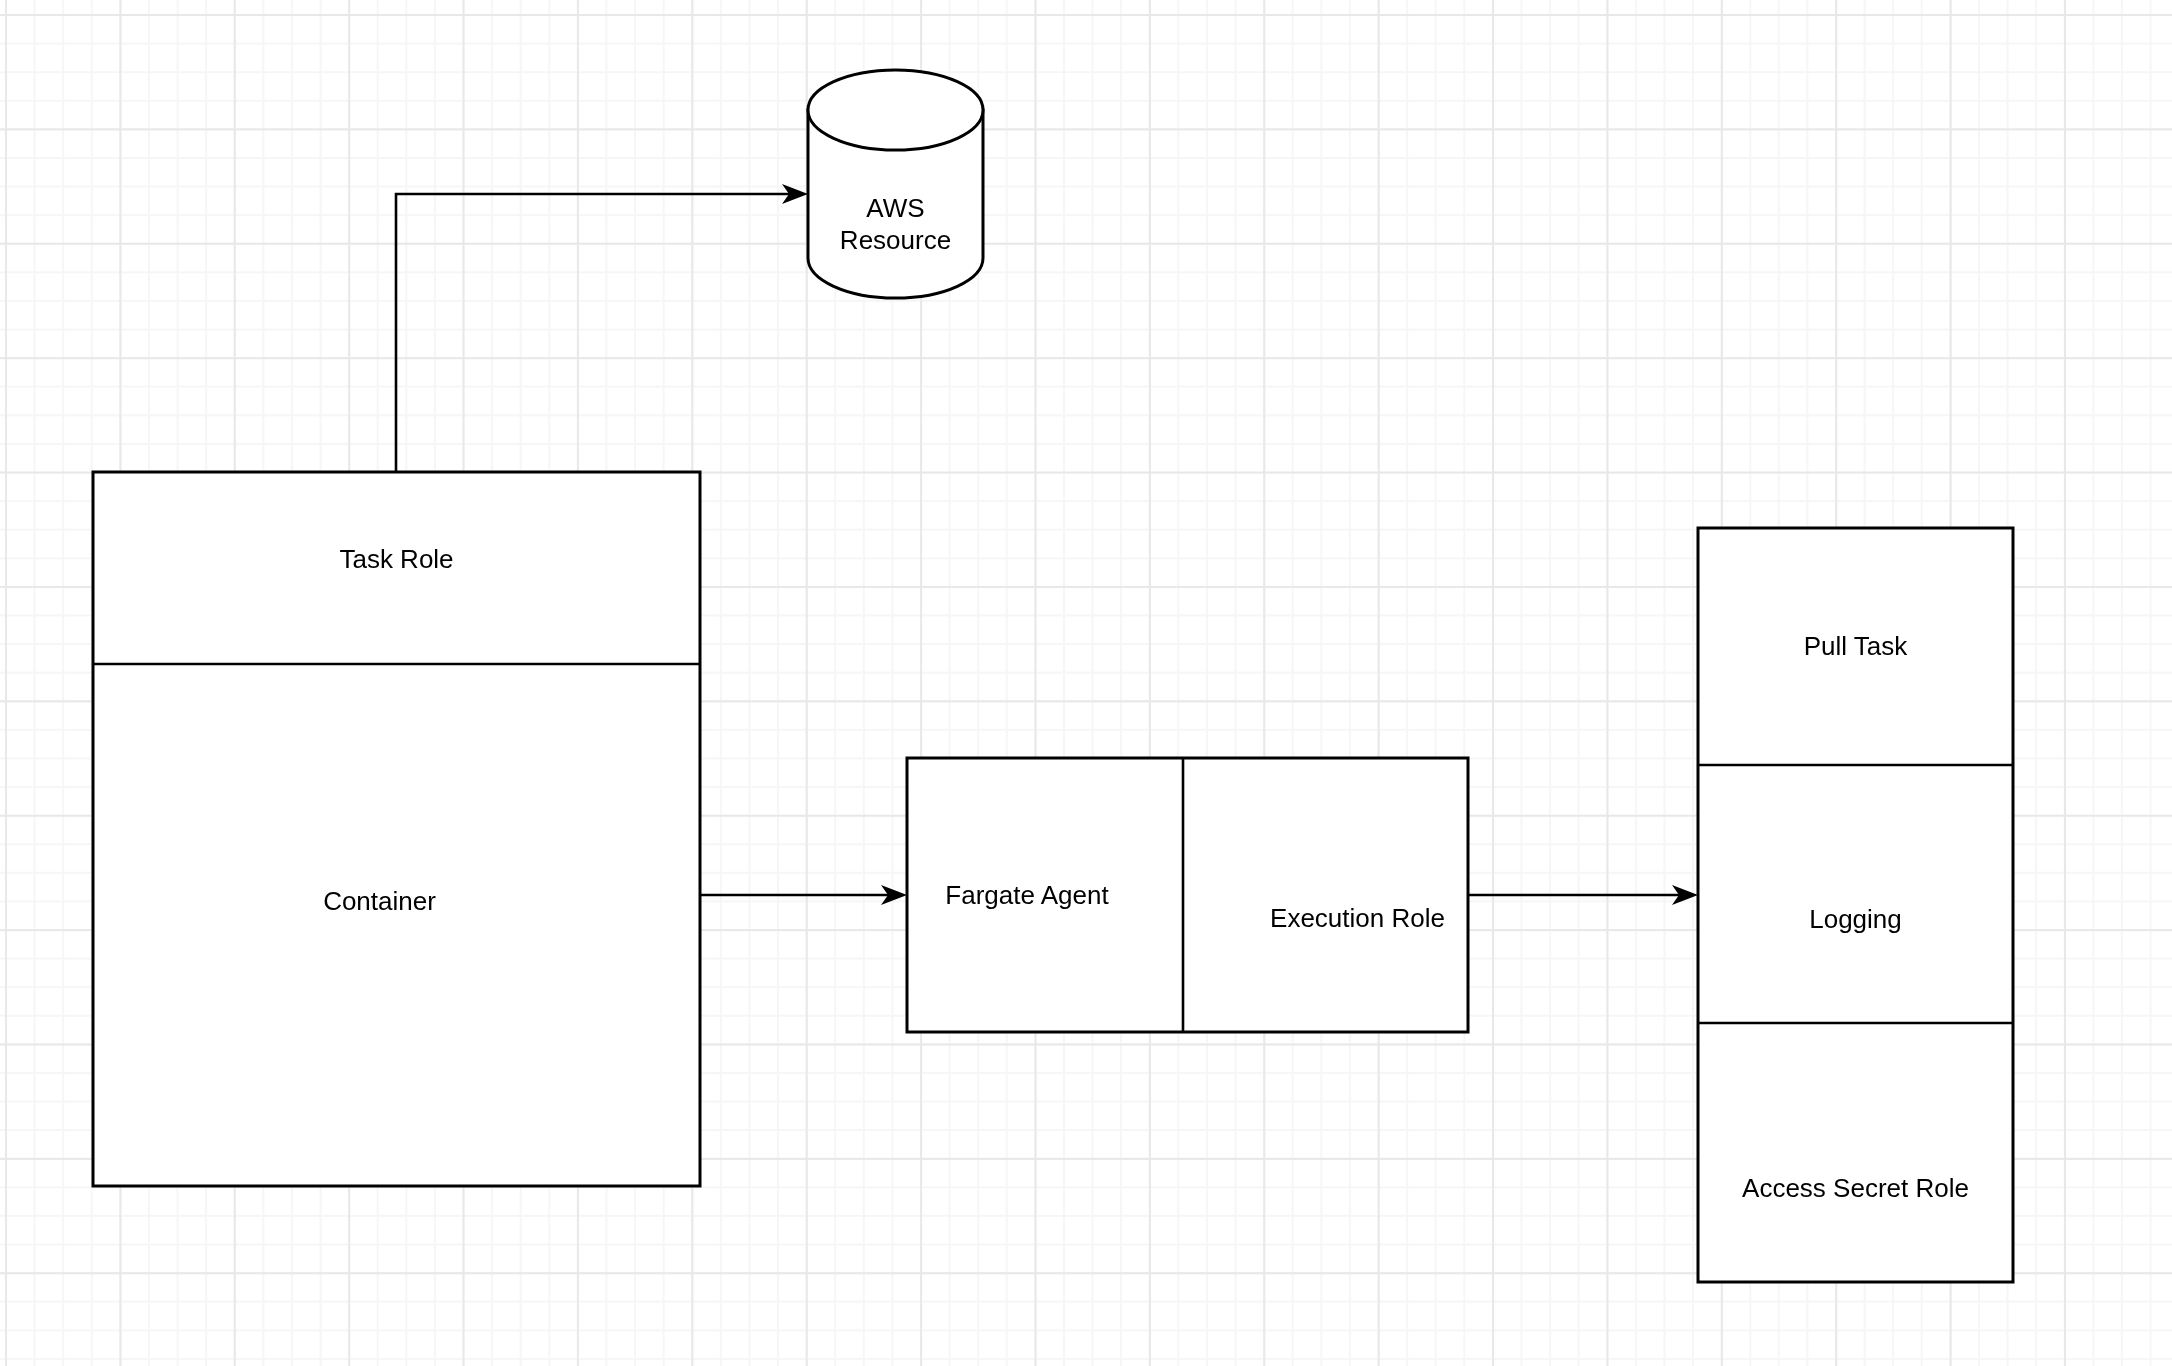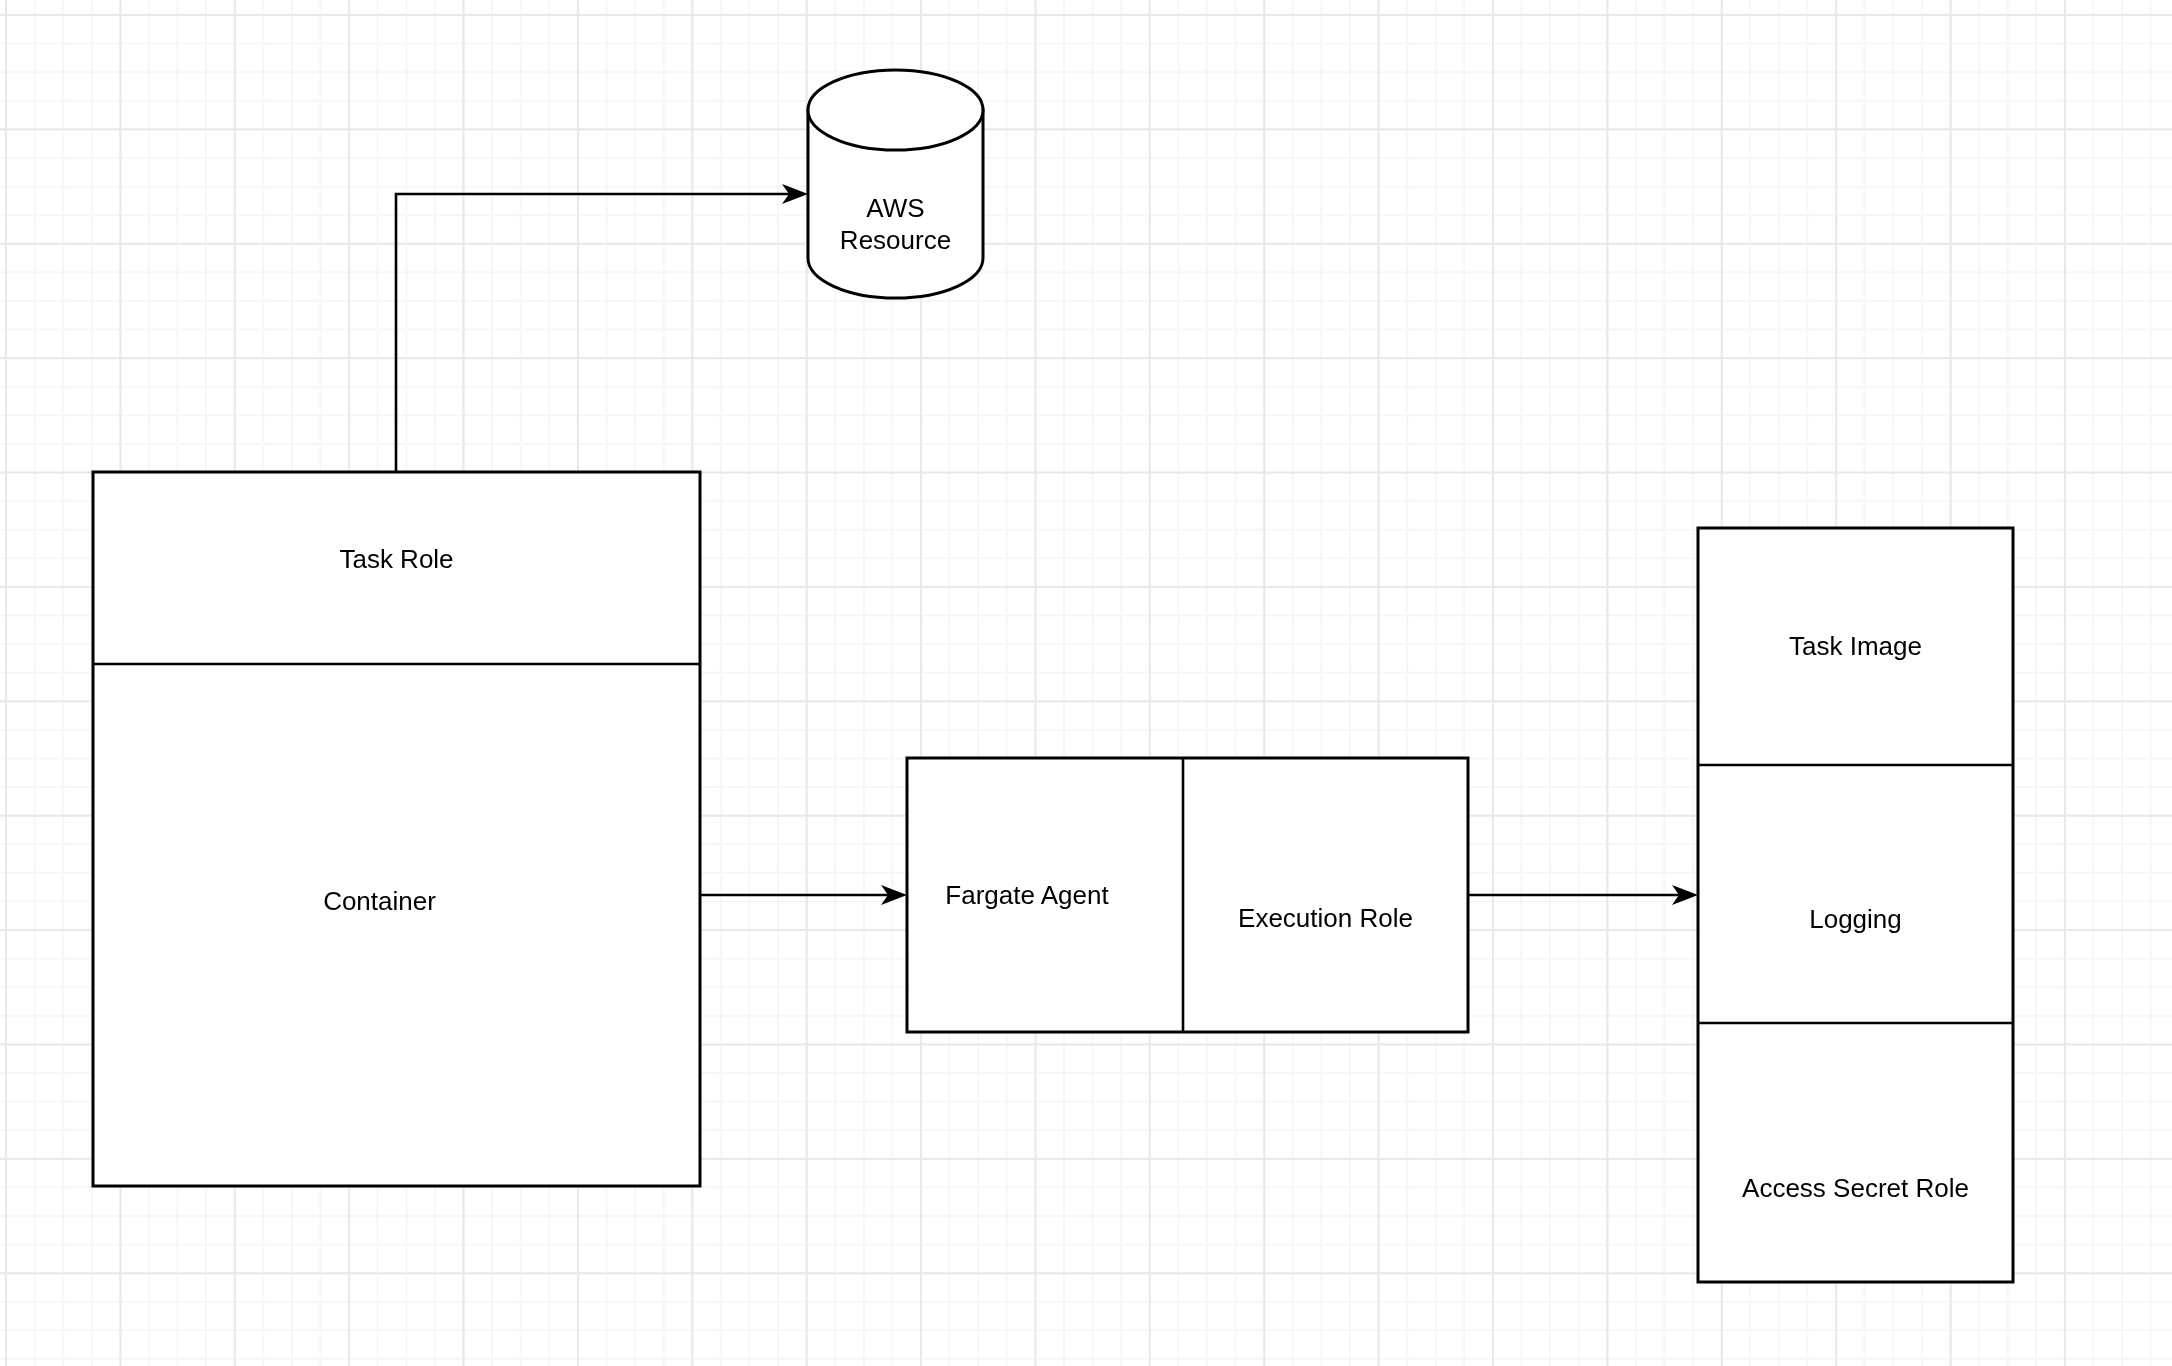--- a/index.html
+++ b/index.html
@@ -95,21 +95,21 @@
   </svg>
 
   <div class="label" style="left:808px; top:150px; width:175px; height:148px;">AWS Resource</div>
 
   <div class="label" style="left:93px; top:472px; width:607px; height:175px;">Task Role</div>
 
   <div class="label" style="left:76px; top:664px; width:607px; height:475px;">Container</div>
 
   <div class="label" style="left:907px; top:758px; width:240px; height:274px;">Fargate Agent</div>
 
-  <div class="label" style="left:1183px; top:758px; width:285px; height:320px;">Execution Role</div>
+  <div class="label" style="left:1183px; top:758px; width:285px; height:320px;padding-left:32px;">Execution Role</div>
 
-  <div class="label" style="left:1698px; top:528px; width:315px; height:237px;">Task Image</div>
+  <div class="label" style="left:1698px; top:528px; width:315px; height:237px;">Pull Task</div>
 
   <div class="label" style="left:1698px; top:765px; width:315px; height:258px;margin-top:25px;">Logging</div>
 
   <div class="label" style="left:1698px; top:1023px; width:315px; height:331px;">Access Secret Role</div>
 
 </div>
 
 </body></html>

